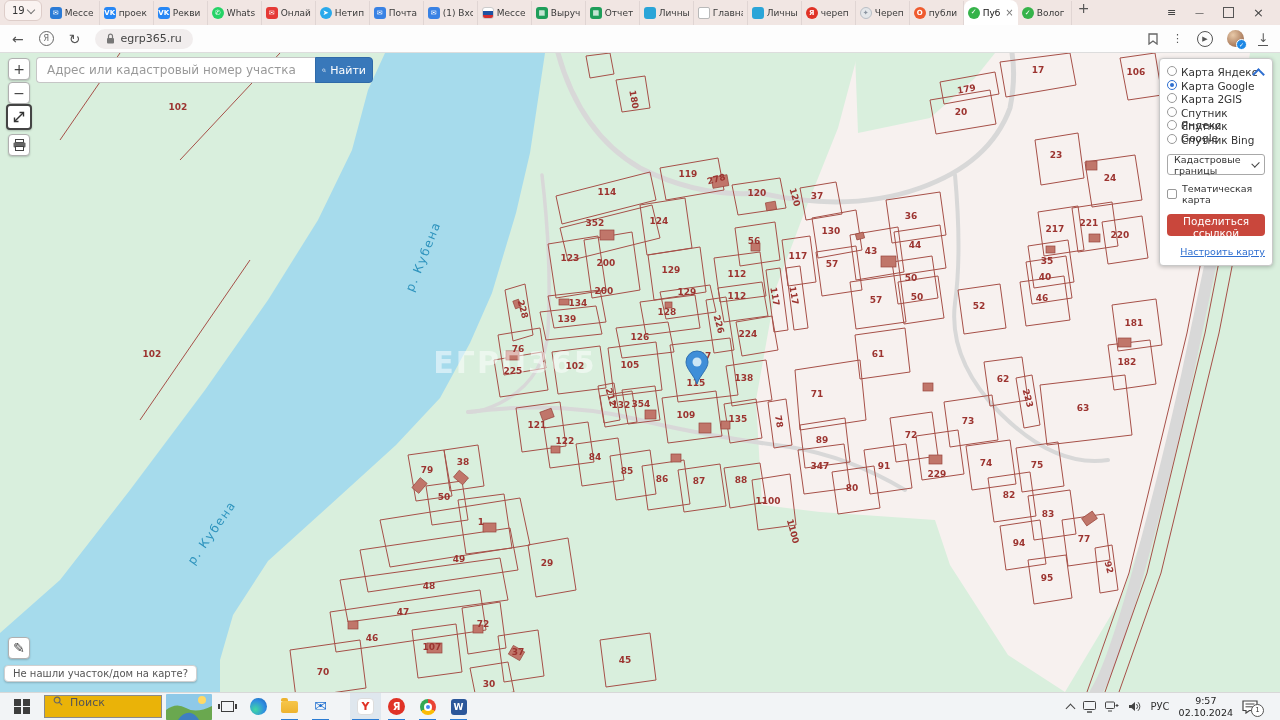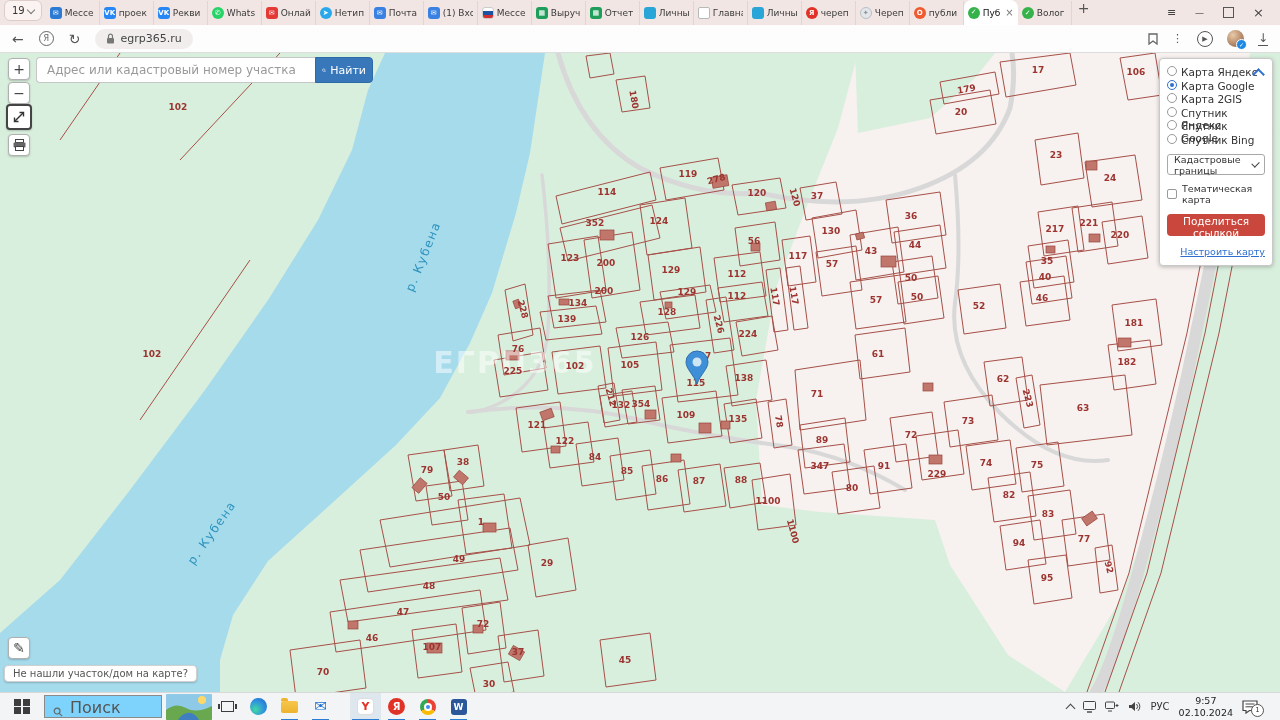--- a/index.html
+++ b/index.html
@@ -60,21 +60,21 @@
   .cfglink{display:block;text-align:right;margin-top:7px;color:#2f6fd0;text-decoration:underline;font-size:9.5px}
 
   .attrib{position:absolute;right:0;bottom:0;background:rgba(255,255,255,.78);font-size:8.5px;color:#333;padding:1px 4px;z-index:5;white-space:nowrap}
   .attrib .lnk{color:#2f6fd0;text-decoration:underline}
 
   
   .taskbar{position:absolute;left:0;top:692px;width:1280px;height:28px;background:#f2f4f6;border-top:1px solid #d8d8d8;display:flex;align-items:center;box-sizing:border-box}
   .startbtn{width:44px;height:28px;display:flex;align-items:center;justify-content:center}
   .winlogo{display:grid;grid-template-columns:7px 7px;grid-template-rows:7px 7px;gap:1.5px}
   .winlogo span{background:#3d3d3d}
-  .tsearch{width:118px;height:23px;background:#7dd3fc;border:1px solid #8a8a8a;display:flex;align-items:flex-end;gap:7px;padding:0 8px;font-size:16px;color:#555;box-sizing:border-box}
+  .tsearch{width:118px;height:23px;background:#eab308;border:1px solid #8a8a8a;display:flex;align-items:flex-start;gap:7px;padding:0 8px;font-size:11px;color:#555;box-sizing:border-box}
   .widget{width:46px;height:26px;overflow:hidden;margin-left:4px;border-radius:1px}
   .ticon{width:31px;height:28px;display:flex;align-items:center;justify-content:center;position:relative}
   .ticon.open::after{content:"";position:absolute;bottom:0;left:7px;right:7px;height:2px;background:#2b7cd3}
   .ticon.activeapp{background:#dfe7ee}
   .ticon.activeapp::after{left:2px;right:2px}
   .tv{width:13px;height:11px;border:1.5px solid #3d3d3d;position:relative;box-sizing:border-box}
   .tv::before,.tv::after{content:"";position:absolute;top:2px;width:2px;height:5px;background:#3d3d3d}
   .tv::before{left:-4px}.tv::after{right:-4px}
   .edge{width:17px;height:17px;border-radius:50%;background:radial-gradient(circle at 32% 68%,#40d8a4,#2f8fe0 55%,#1b5fb8)}
   .folder{width:17px;height:12px;background:linear-gradient(#f6c64a,#eeb32f);border-radius:2px;position:relative}

